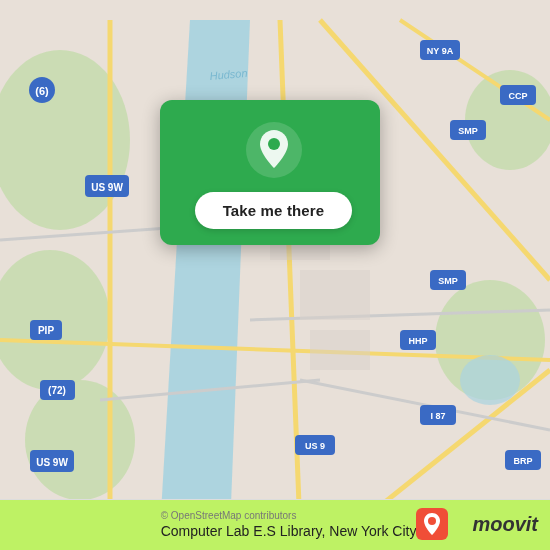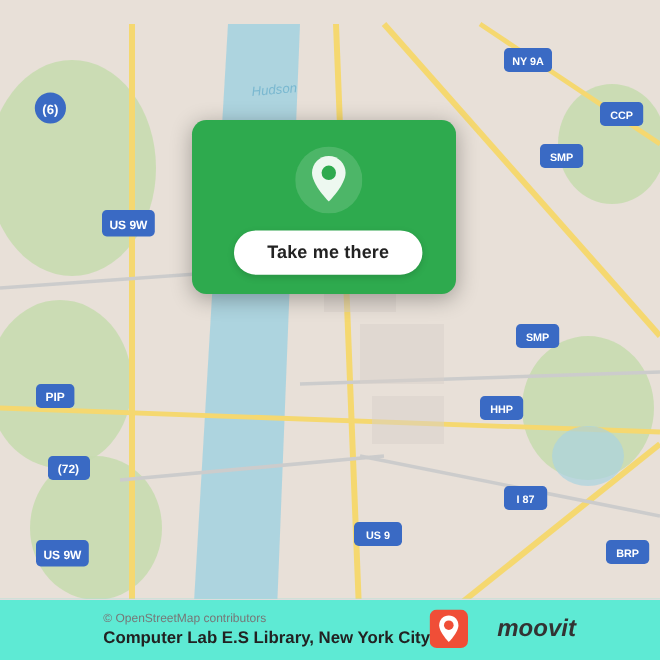--- a/index.html
+++ b/index.html
@@ -60,44 +60,44 @@
       letter-spacing: 0.01em;
       box-shadow: 0 2px 6px rgba(0,0,0,0.15);
     }
 
     
     #bottom-bar {
       position: absolute;
       bottom: 0;
       left: 0;
       width: 100%;
-      background: #5eead4;
+      background: #bef264;
       padding: 8px 12px 10px 28px;
       display: flex;
       align-items: center;
-      justify-content: center;
+      justify-content: flex-end;
       z-index: 20;
       border-top: 1px solid #ddd;
     }
 
     #bottom-left {
       display: flex;
       flex-direction: column;
     }
 
     #copyright-text {
       font-size: 10px;
       color: #777;
       margin-bottom: 2px;
     }
 
     #location-name {
       font-size: 14px;
       color: #222;
-      font-weight: 700;
+      font-weight: 400;
     }
 
     #moovit-logo {
       display: flex;
       align-items: center;
       gap: 24px;
     }
 
     #moovit-icon {
       display: flex;

